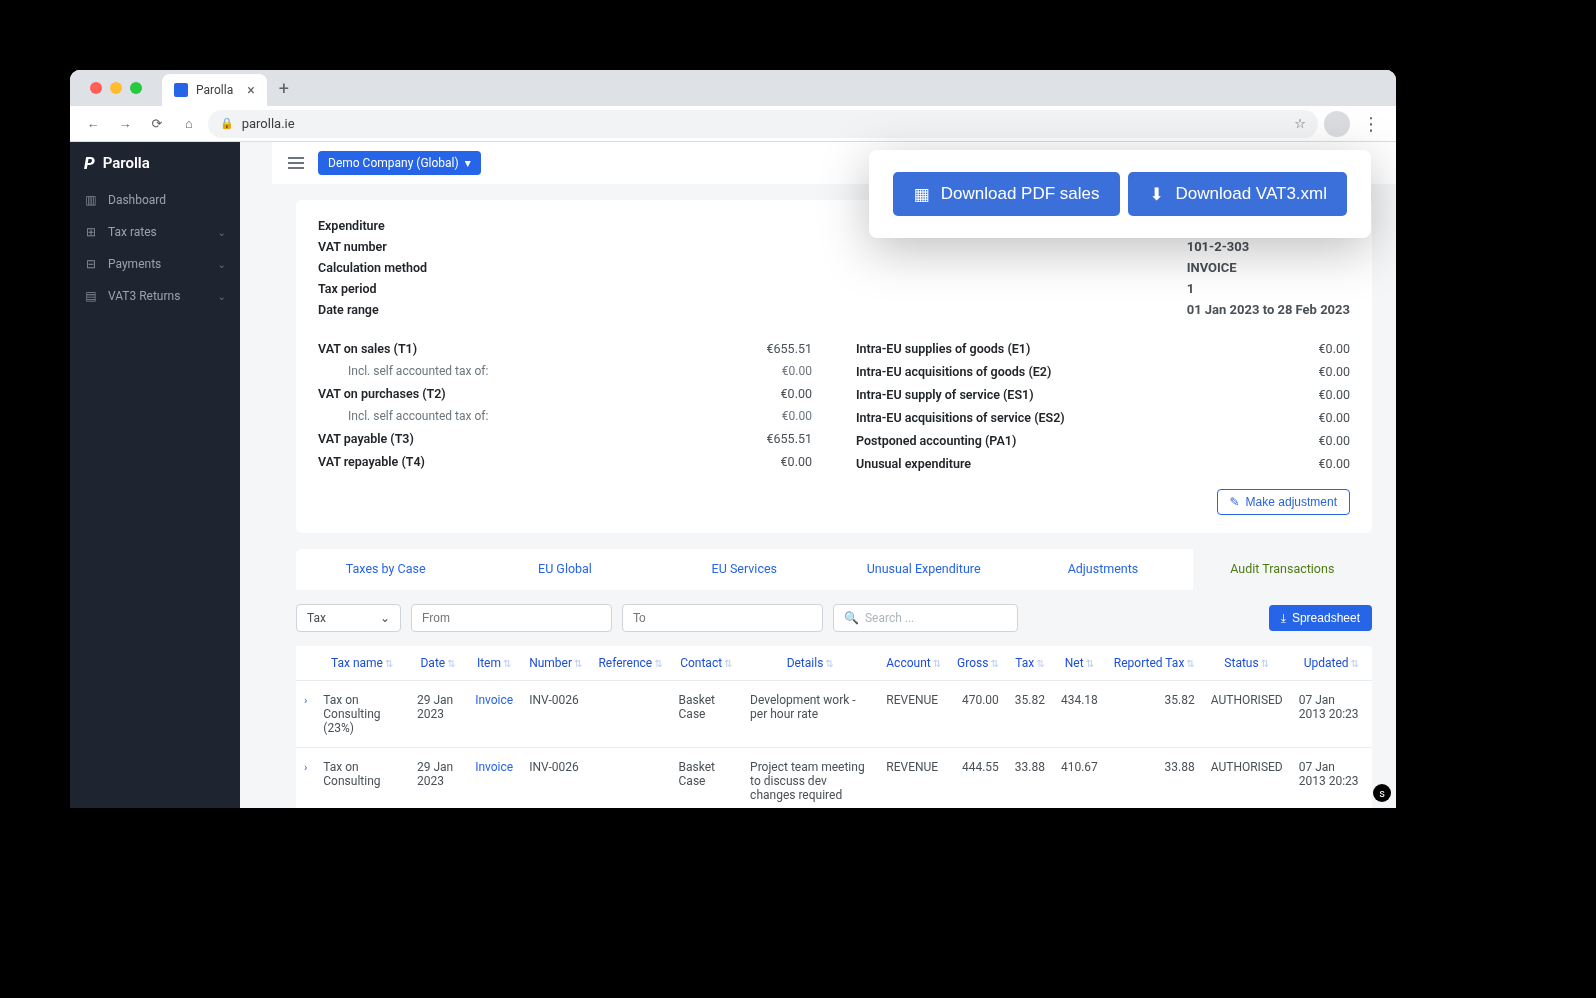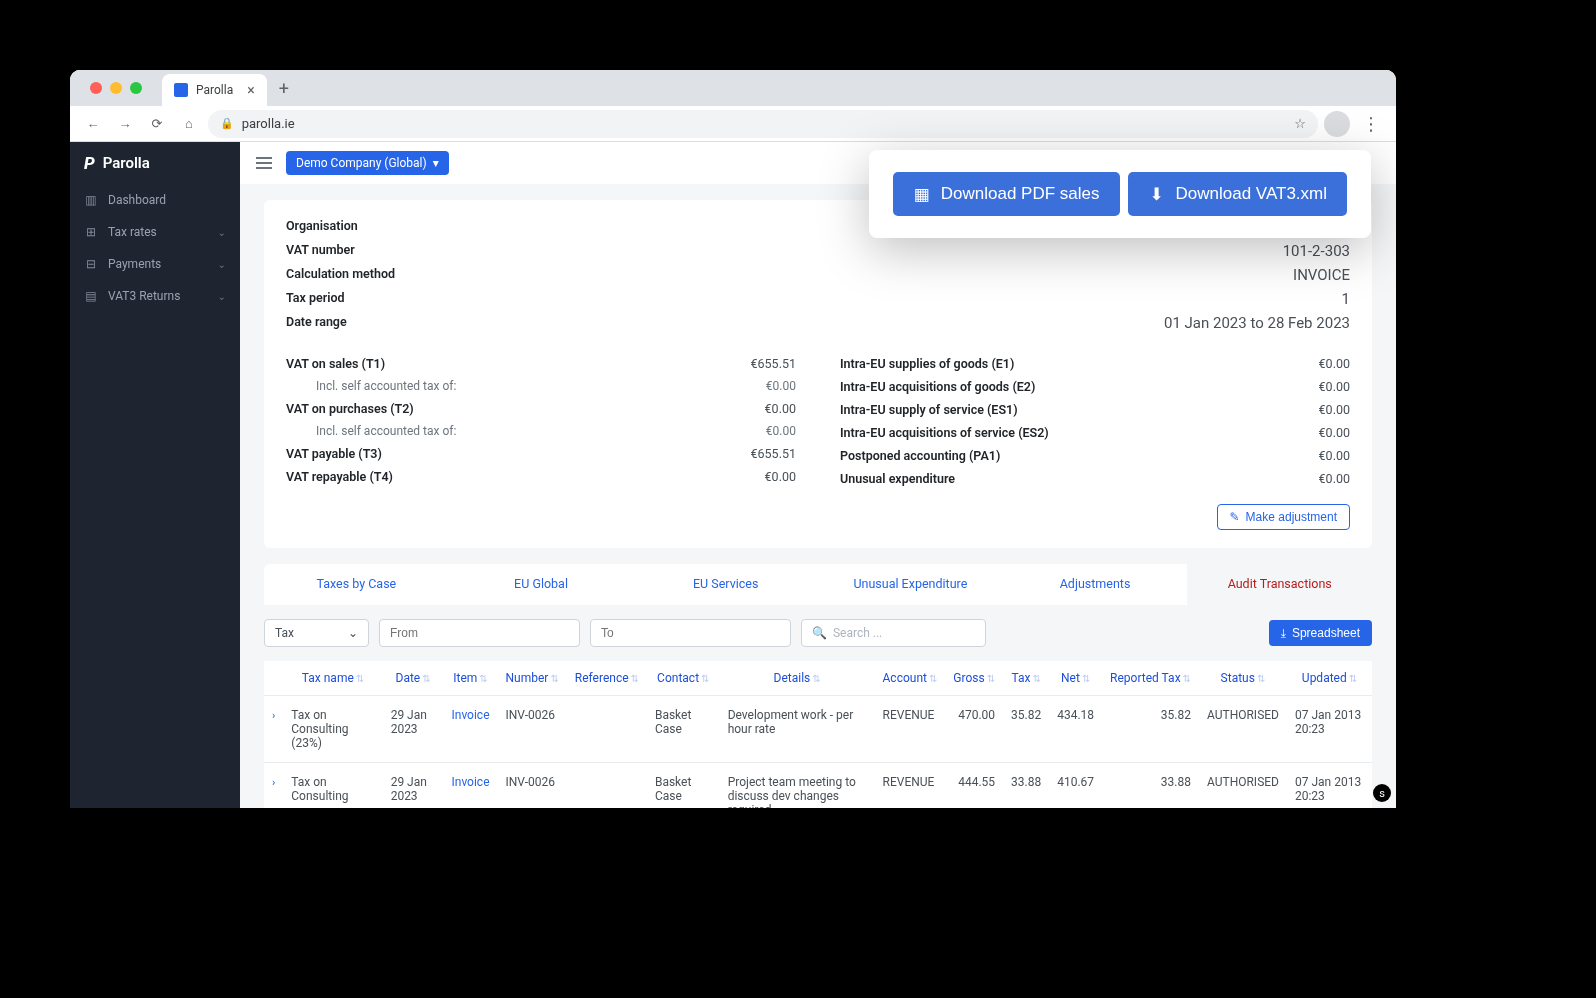--- a/index.html
+++ b/index.html
@@ -103,21 +103,21 @@
   align-items: center;
   gap: 10px;
   padding: 9px 14px;
   font-size: 12px;
   cursor: pointer;
   color: #9aa2b1;
 }
 .sidebar-icon { width: 14px; text-align: center; opacity: 0.8; }
 .sidebar-chevron { margin-left: auto; font-size: 10px; opacity: 0.6; }
 
-.main { flex: 1; background: #f4f6f8; overflow: hidden; position: relative; }
+.main { flex: 1; background: #f4f6f8; overflow: hidden; position: relative; padding-left: 32px; }
 .topbar {
   height: 42px;
   background: #fff;
   display: flex;
   align-items: center;
   padding: 0 16px;
   gap: 14px;
 }
 .hamburger { cursor: pointer; color: #6c757d; display:flex; flex-direction:column; gap:3px; }
 .hamburger span { width:16px; height:2px; background:#6c757d; display:block; }
@@ -134,21 +134,21 @@
 }
 
 .content { padding: 16px 24px; }
 .card {
   background: #fff;
   border-radius: 6px;
   padding: 18px 22px;
 }
 .info-grid { display: grid; grid-template-columns: 1fr auto; gap: 6px 20px; margin-bottom: 20px; }
 .info-label { font-weight: 600; font-size: 12.5px; color: #212529; }
-.info-value { text-align: right; font-size: 15px; color: #495057; }
+.info-value { text-align: left; font-size: 13px; color: #495057; font-weight: bold; }
 
 .vat-columns { display: flex; gap: 44px; }
 .vat-col { flex: 1; }
 .vat-row { display: flex; justify-content: space-between; padding: 4px 0; font-size: 12.5px; }
 .vat-row .lbl { font-weight: 600; color: #212529; }
 .vat-row.sub .lbl { font-weight: 400; color: #6c757d; padding-left: 30px; font-size: 12px; }
 .vat-row.sub .val { color: #6c757d; font-size: 12px; }
 .vat-row .val { color: #495057; }
 
 .adjust-row { display: flex; justify-content: flex-end; margin-top: 14px; }
@@ -174,21 +174,21 @@
 .tab-pill {
   flex: 1;
   text-align: center;
   padding: 12px 0;
   font-size: 12.5px;
   color: #2664e8;
   cursor: pointer;
   border-bottom: 2px solid transparent;
 }
 .tab-pill.active {
-  color: #b91c1c;
+  color: #4d7c0f;
   background: #f4f6f8;
 }
 
 .filters-row {
   display: flex;
   gap: 10px;
   padding: 14px 0;
   align-items: center;
 }
 .filter-input {
@@ -338,21 +338,21 @@
           </div>
         <div class="company-selector">
           <span>Demo Company (Global)</span>
           <span>▾</span>
         </div>
       </div>
 
       <div class="content">
         <div class="card">
           <div class="info-grid">
-            <div class="info-label">Organisation</div>
+            <div class="info-label">Expenditure</div>
             <div class="info-value">Demo Company (Global)</div>
             <div class="info-label">VAT number</div>
             <div class="info-value">101-2-303</div>
             <div class="info-label">Calculation method</div>
             <div class="info-value">INVOICE</div>
             <div class="info-label">Tax period</div>
             <div class="info-value">1</div>
             <div class="info-label">Date range</div>
             <div class="info-value">01 Jan 2023 to 28 Feb 2023</div>
           </div>

